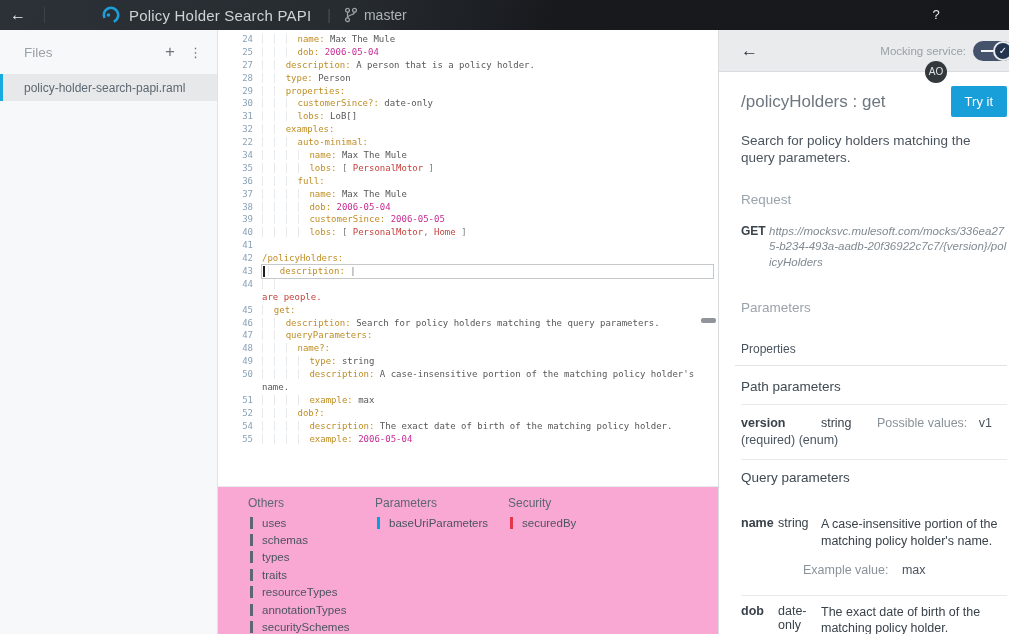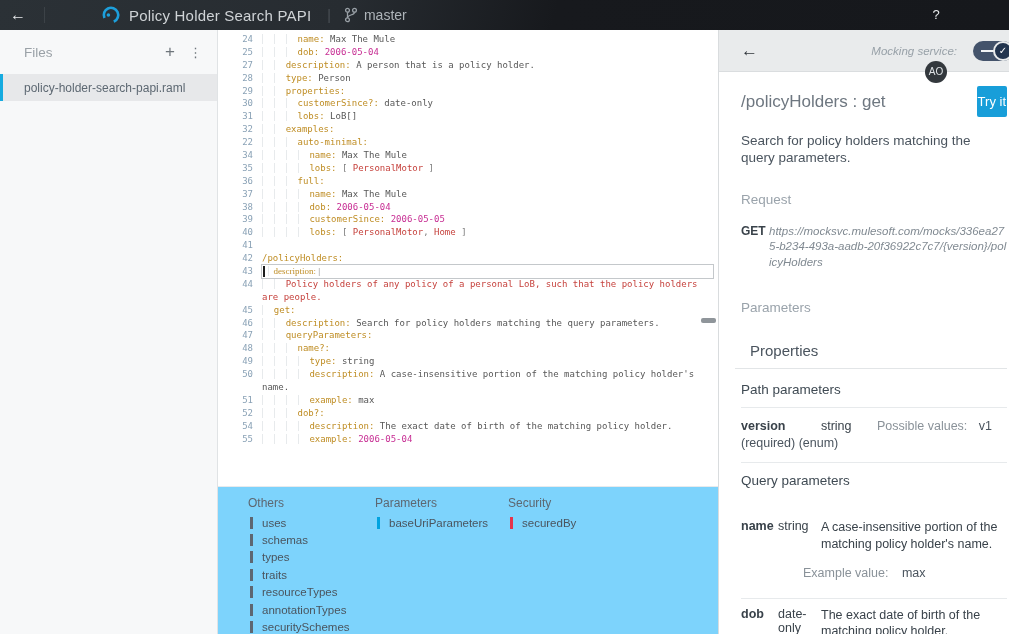--- a/index.html
+++ b/index.html
@@ -35,67 +35,67 @@
              border-left:3px solid #16abe0; padding-left:21px; color:#5d6872; font-size:12px;
              cursor:pointer; }
 
   
   .center { width:500px; flex:none; display:flex; flex-direction:column; position:relative; background:#fff; }
   .editor { height:454px; overflow:hidden; padding-top:3px;
             font-family:"DejaVu Sans Mono", monospace; font-size:9px; }
   .crow { display:flex; height:12.9px; line-height:12.9px; }
   .ln { width:44px; flex:none; text-align:right; padding-right:9px; color:#8aa2b6; }
   .cd { flex:1; white-space:pre; color:#575757; }
-  .crow.active .cd { box-shadow:0 0 0 1px #c4c8cb; margin-right:5px;font-family:Liberation Serif, serif; }
+  .crow.active .cd { box-shadow:0 0 0 1px #c4c8cb; margin-right:5px; }
   .g  { white-space:pre; border-left:1px solid #e7eaec; }
   .t-k { color:#bf8d24; } .t-v { color:#575757; } .t-d { color:#c72d93; }
   .t-r { color:#c6423d; } .t-p { color:#7c7c7c; }
   .caret { display:inline-block; width:0; border-left:2px solid #1c1c1c; height:11px;
            vertical-align:middle; margin:0 3px 0 1px; }
   .resize-dash { position:absolute; right:2px; top:288px; width:15px; height:5px;
                  border-radius:2px; background:#8f959a; cursor:ew-resize; }
 
   
-  .shelf { height:150px; background:#7dd3fc; border-top:1px solid #e8eaec; display:flex;
+  .shelf { height:150px; background:#f9a8d4; border-top:1px solid #e8eaec; display:flex;
            padding:9px 0 0 30px; overflow:hidden;margin-top:8px; }
   .shelf-col { width:127px; }
   .shelf-col:nth-child(2) { width:133px; }
   .shelf-h { color:#5d6771; font-size:12px; height:18px; }
   .shelf-item { display:flex; align-items:center; height:17.4px; color:#4a545e; font-size:11.5px;
                 cursor:pointer; }
   .shelf-item .bar { width:3px; height:12px; margin:0 9px 0 2px; flex:none; }
 
   
   .right { flex:1; border-left:1px solid #d9dcde; background:#fff; display:flex; flex-direction:column; }
   .rp-strip { height:42px; background:#e9ebec; border-bottom:1px solid #dadddf; display:flex;
               align-items:center; padding:0 10px 0 22px; flex:none; }
   .rp-back { font-size:17px; color:#2e3439; cursor:pointer; }
   .rp-strip .spacer { flex:1; }
-  .rp-mock-label { color:#98a1a8; font-size:11.5px; margin-right:16px;font-style:italic; }
+  .rp-mock-label { color:#98a1a8; font-size:11.5px; margin-right:7px; }
   .toggle { width:40px; height:20px; border-radius:10px; background:#44536b; position:relative;
             cursor:pointer; flex:none; }
   .toggle::before { content:""; position:absolute; left:8px; top:9px; width:16px; height:2px;
                     background:#f2f4f5; }
   .toggle .knob { position:absolute; right:0px; top:0px; width:20px; height:20px; border-radius:50%;
                   background:#22344e; border:2px solid #e9ebec; color:#fff; font-size:10px;
                   display:flex; align-items:center; justify-content:center; }
   .rp-body { padding:14px 16px 0 22px; overflow:hidden; }
   .rp-title-row { display:flex; align-items:flex-start; }
   .rp-title { font-size:17px; color:#6e7780; padding-top:6px; }
   .tryit { margin-left:auto; background:#189ed9; color:#fff; border:none; font-size:13px;
-           padding:8px 1px; border-radius:2px; cursor:pointer; font-family:inherit; }
+           padding:8px 14px; border-radius:2px; cursor:pointer; font-family:inherit; }
   .rp-desc { margin-top:16px; width:250px; color:#4a545e; font-size:13.5px; line-height:1.25; }
   .rp-h { color:#9aa3ab; font-size:13.5px; }
   .h-request { margin-top:25px; }
   .get-row { margin-top:17px; display:flex; }
   .get-m { color:#39424a; font-size:12px; font-weight:bold; width:28px; flex:none; }
   .get-url { font-style:italic; color:#818a92; font-size:11.5px; width:238px; word-break:break-all;
              line-height:1.35; }
   .h-params { margin-top:30px; }
-  .prop-tab { margin-top:27px; margin-left:9px; color:#4a545e; font-size:15px; padding-bottom:9px;
+  .prop-tab { margin-top:27px; color:#4a545e; font-size:12px; padding-bottom:9px;
               cursor:pointer; }
   .hr-full { border:none; border-top:1px solid #e2e5e7; margin:0 0 0 -6px; }
   .hr { border:none; border-top:1px solid #e7eaec; }
   .sec-sub { margin-top:13px; color:#3f4a53; font-size:13.5px; padding-bottom:10px; }
   .ver-row { margin-top:11px; font-size:12.5px; color:#39424a; }
   .ver-row .nm { font-weight:bold; }
   .ver-row .tp { margin-left:32px; }
   .ver-row .pv-l { margin-left:22px; color:#8a9299; }
   .ver-row .pv-v { margin-left:8px; color:#4a545e; }
   .ver-quals { margin-top:3px; font-size:12.5px; color:#4a545e; padding-bottom:12px; }
@@ -238,21 +238,21 @@
           <div class="crow">
             <span class="ln">42</span>
             <span class="cd"><span class="t-k">/policyHolders:</span></span>
           </div>
           <div class="crow active">
             <span class="ln">43</span>
             <span class="cd"><span class="caret"></span><span class="g">  </span><span class="t-k">description:</span><span class="t-p"> |</span></span>
           </div>
           <div class="crow">
             <span class="ln">44</span>
-            <span class="cd"><span class="g">  </span><span class="g">  </span><span class="t-r">Policy holders of any policy of a personal LoB, such that the policy holders</span></span>
+            <span class="cd"><span class="g">  </span><span class="g">  </span></span>
           </div>
           <div class="crow">
             <span class="ln"></span>
             <span class="cd"><span class="t-r">are people.</span></span>
           </div>
           <div class="crow">
             <span class="ln">45</span>
             <span class="cd"><span class="g">  </span><span class="t-k">get:</span></span>
           </div>
           <div class="crow">

